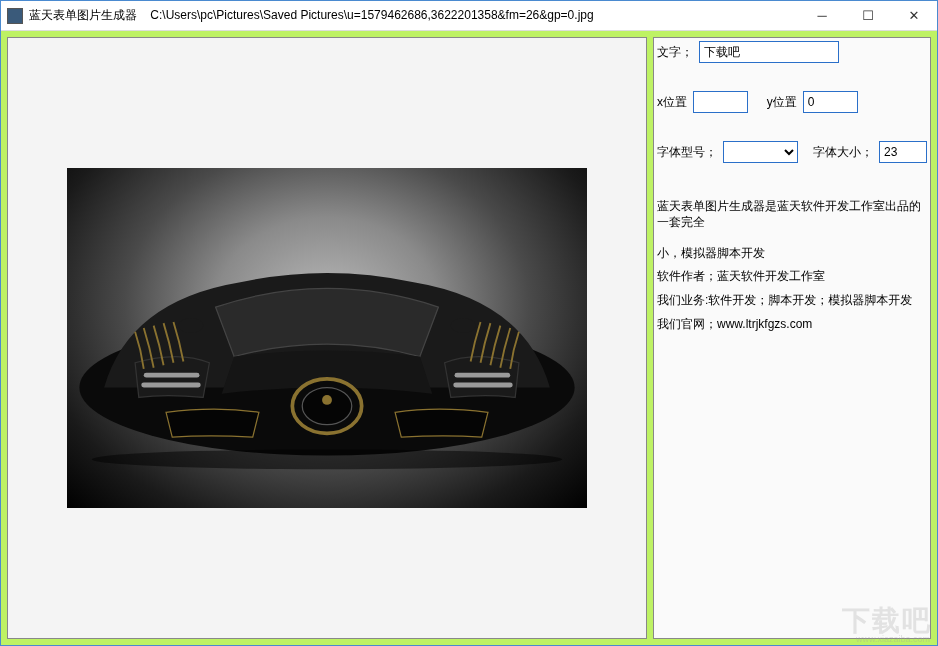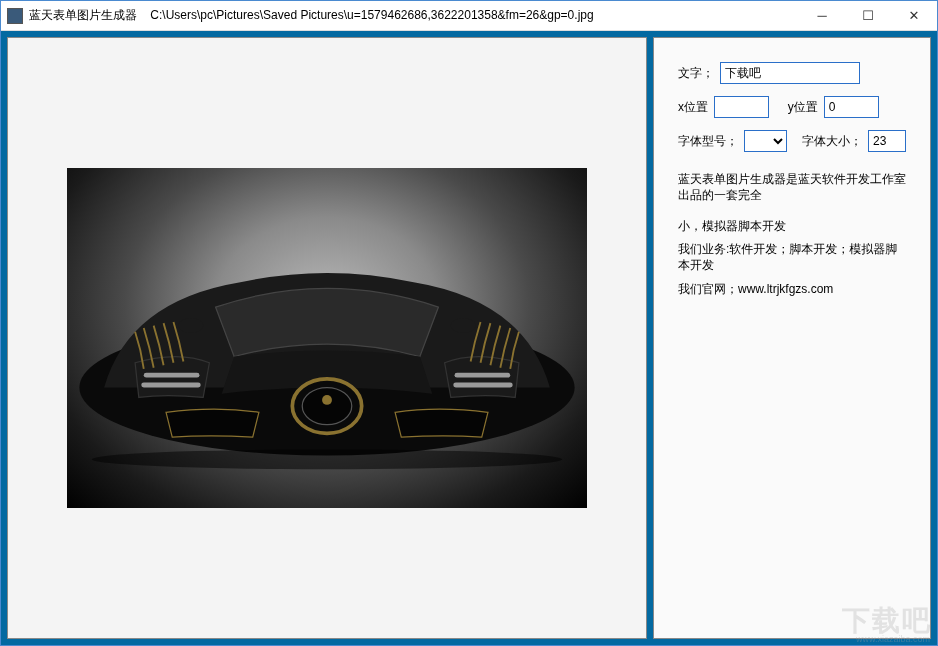--- a/index.html
+++ b/index.html
@@ -11,21 +11,21 @@
       font-family: "Microsoft YaHei", "SimSun", sans-serif;
       font-size: 12px;
       background: #f0f0f0;
       width: 938px;
       height: 646px;
       overflow: hidden;
     }
     .window {
       width: 938px;
       height: 646px;
-      background: #0369a1;
+      background: #bef264;
       border: 1px solid #4a8ad0;
       display: flex;
       flex-direction: column;
     }
     .titlebar {
       height: 30px;
       background: #ffffff;
       display: flex;
       align-items: center;
       padding: 0 0 0 6px;
@@ -83,24 +83,24 @@
     }
     .car-silhouette {
       position: absolute;
       width: 100%;
       height: 100%;
     }
     .right-panel {
       width: 278px;
       border: 1px solid #888;
       background: #fafafa;
-      padding: 24px;
+      padding: 3px;
       display: flex;
       flex-direction: column;
-      gap: 12px;
+      gap: 28px;
     }
     .form-row {
       display: flex;
       align-items: center;
       gap: 6px;
     }
     .form-label {
       font-size: 12px;
       color: #000;
       white-space: nowrap;
@@ -113,21 +113,21 @@
       font-size: 12px;
       font-family: inherit;
     }
     .text-input.wide {
       width: 140px;
     }
     .text-input.small {
       width: 55px;
     }
     .text-input.med {
-      width: 38px;
+      width: 48px;
     }
     .select-input {
       border: 1px solid #2a6fc9;
       background: #fff;
       height: 22px;
       width: 75px;
       font-size: 12px;
     }
     .button-row {
       display: flex;
@@ -274,20 +274,21 @@
         <input class="text-input med" type="text" value="23" style="">
       </div>
 
 
       <div class="info-text">
         <p>
           <span>蓝天表单图片生成器是蓝天软件开发工作室出品的一套完全</span><br>
           <br>
           <span>小，模拟器脚本开发</span>
         </p>
+        <p>软件作者；蓝天软件开发工作室</p>
         <p>我们业务:软件开发；脚本开发；模拟器脚本开发</p>
         <p>我们官网；www.ltrjkfgzs.com</p>
       </div>
     </div>
   </div>
 </div>
 
 <div class="watermark">下载吧</div>
 <div class="watermark-sub">www.xiazaiba.com</div>
 

